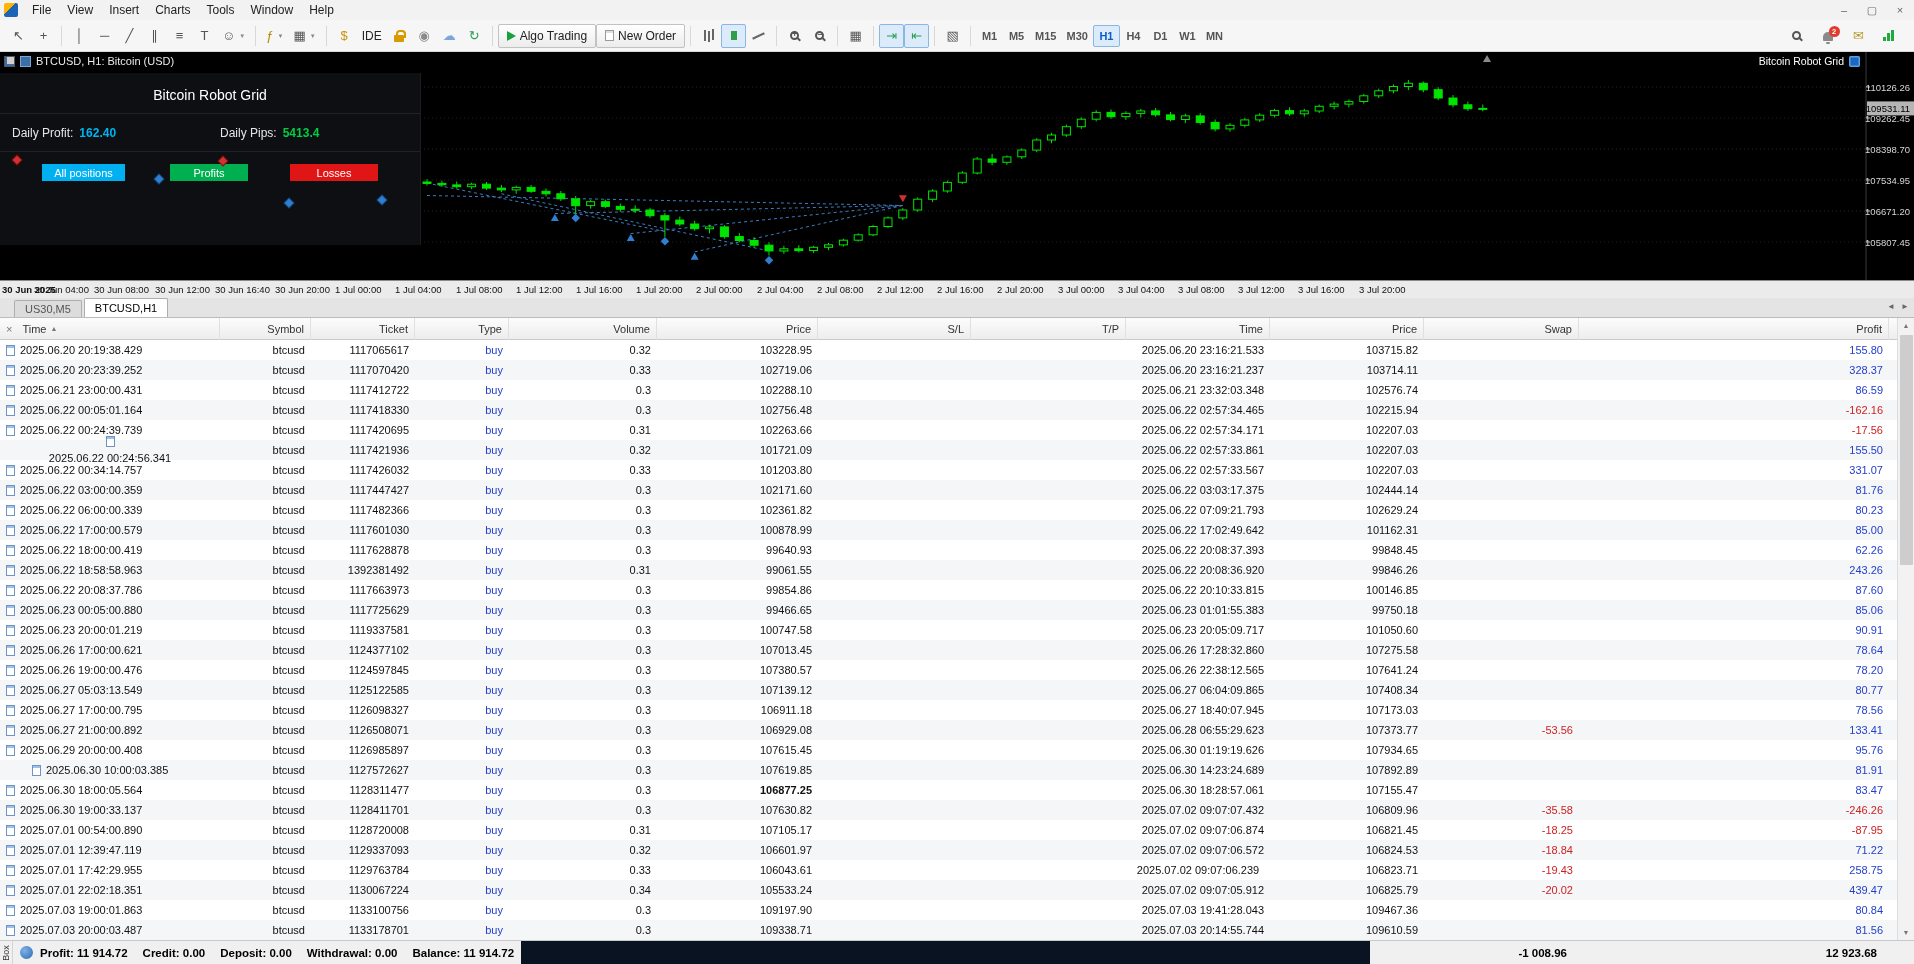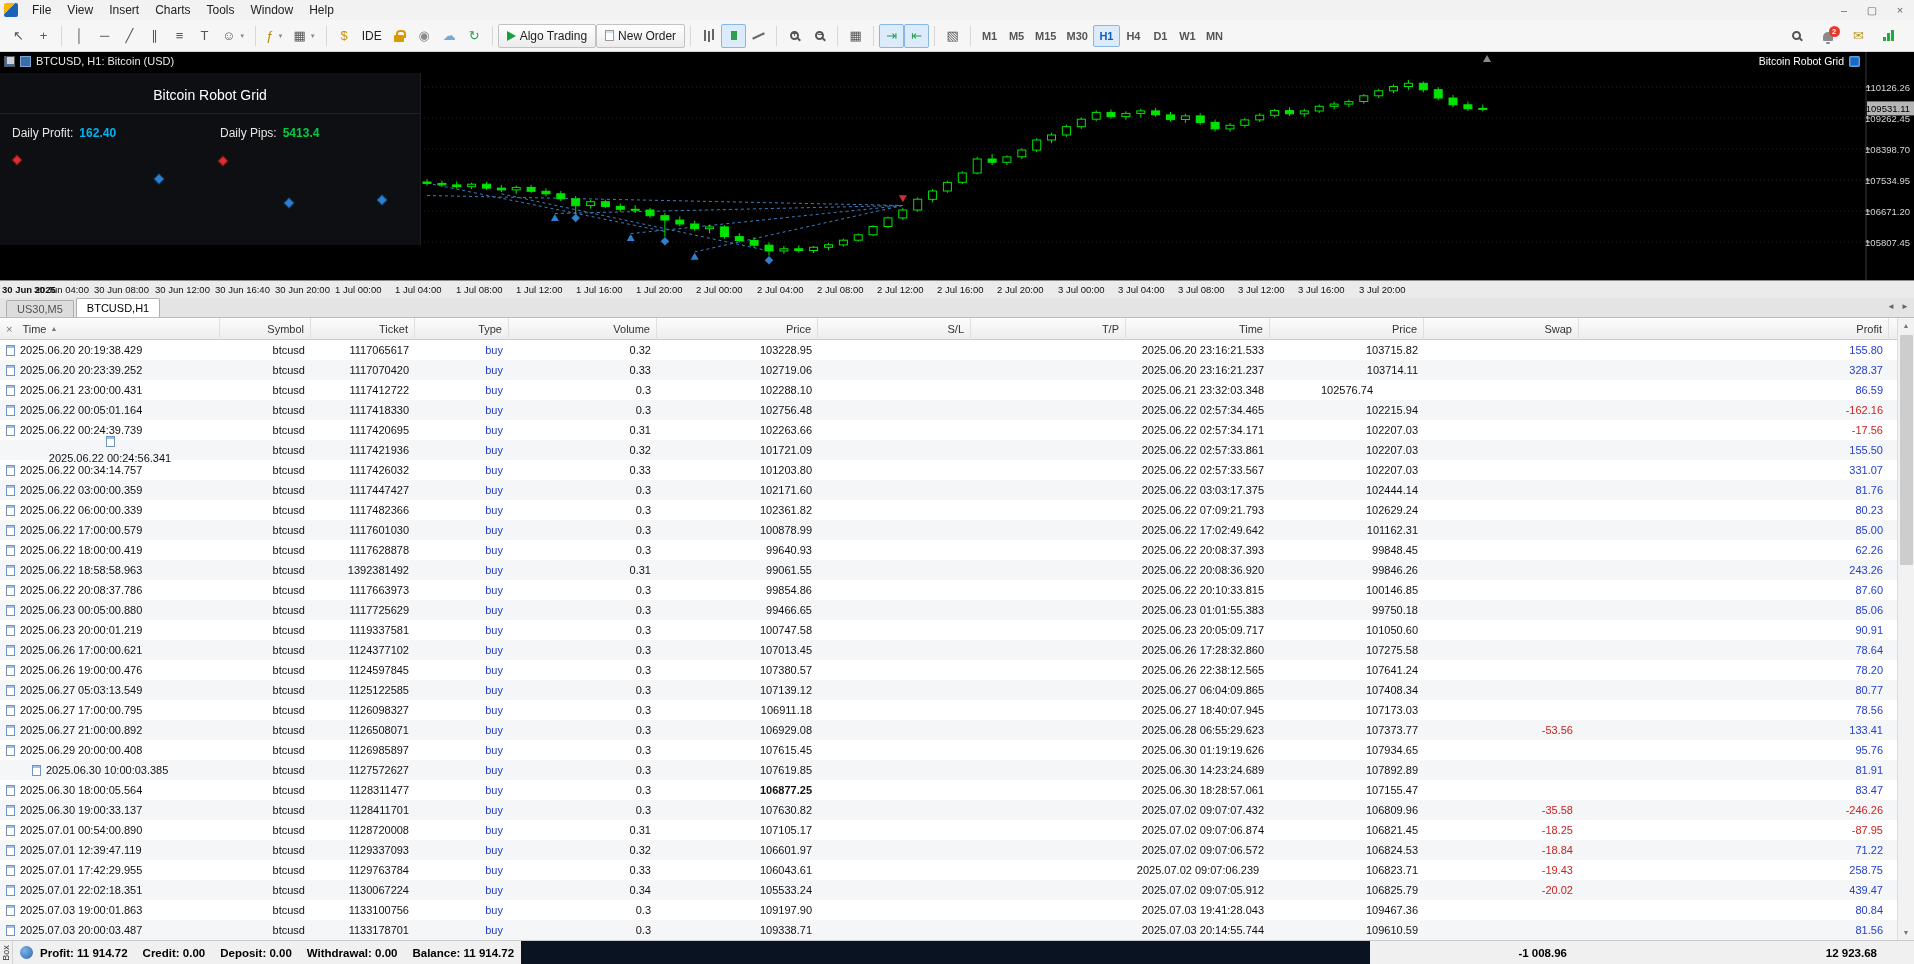--- a/index.html
+++ b/index.html
@@ -69,21 +69,21 @@
   .ep-btns{height:42px;display:flex;align-items:center;border-top:1px solid #1f2328;}
   .ep-btn{height:17px;font-size:11px;color:#fff;display:flex;align-items:center;justify-content:center;flex:none;}
   .dm{position:absolute;width:6px;height:6px;transform:rotate(45deg);z-index:4;}
   .dm.red{background:#d62f2f;box-shadow:0 0 0 1px #7a1212;}
   .dm.blue{background:#2f7fd0;box-shadow:0 0 0 1px #134c85;}
   .time-axis{position:absolute;left:0;bottom:0;width:1914px;height:18px;background:#ebebeb;
     border-top:1px solid #8a8a8a;font-size:9.5px;color:#111;}
   .ta{position:absolute;top:3px;white-space:nowrap;}
   .ta.bold{font-weight:bold;}
   
-  .tabs{height:20px;background:#e4e4e4;display:flex;align-items:flex-end;padding-left:6px;
+  .tabs{height:20px;background:#e4e4e4;display:flex;align-items:flex-end;padding-left:14px;
     position:relative;border-bottom:1px solid #bcbcbc;}
   .tab{font-size:11px;height:17px;line-height:16px;padding:0 10px;background:#dcdcdc;
     border:1px solid #aeaeae;border-bottom:none;margin-right:2px;color:#555;border-radius:2px 2px 0 0;}
   .tab.active{background:#ffffff;color:#000;height:19px;line-height:18px;}
   .tab-arrows{position:absolute;right:3px;top:4px;font-size:8px;color:#666;letter-spacing:2px;}
   
   .toolbox{position:relative;height:622px;background:#fff;}
   .thead{display:flex;height:22px;background:linear-gradient(#fcfcfc,#ededed);
     border-bottom:1px solid #c9c9c9;font-size:11px;color:#333;align-items:center;}
   .hc{padding:0 6px;height:22px;display:flex;align-items:center;border-right:1px solid #e0e0e0;flex:none;}
@@ -460,20 +460,25 @@
     <div class="ea-panel">
       <div class="ep-title">Bitcoin Robot Grid</div>
       <div class="ep-row">
         <span class="ep-pair">
           <span>Daily Profit:</span><span class="ep-val" style="color: rgb(0, 179, 240);">162.40</span>
         </span>
         <span class="ep-pair second">
           <span>Daily Pips:</span><span class="ep-val" style="color: rgb(0, 204, 68);">5413.4</span>
         </span>
       </div>
+      <div class="ep-btns" id="ep-btns">
+          <span class="ep-btn" style="background:#00b0f0;margin-left:42px;width:83px">All positions</span>
+          <span class="ep-btn" style="background:#00b050;margin-left:45px;width:78px">Profits</span>
+          <span class="ep-btn" style="background:#e01515;margin-left:42px;width:88px">Losses</span>
+        </div>
       <span class="dm red" style="left:14px;top:84px"></span>
       <span class="dm red" style="left:220px;top:85px"></span>
       <span class="dm blue" style="left:156px;top:103px"></span>
       <span class="dm blue" style="left:286px;top:127px"></span>
       <span class="dm blue" style="left:379px;top:124px"></span>
     </div>
 
     <div class="time-axis" id="time-axis">
         <span class="ta bold" style="left:2px">30 Jun 2025</span>
         <span class="ta" style="left:34px">30 Jun 04:00</span>
@@ -568,21 +573,21 @@
             <span>2025.06.21 23:00:00.431</span>
           </div>
           <div class="tc r" style="width:91px;">btcusd</div>
           <div class="tc r" style="width:104px;">1117412722</div>
           <div class="tc r" style="width:94px;color:#2440cc">buy</div>
           <div class="tc r" style="width:148px;">0.3</div>
           <div class="tc r" style="width:161px;">102288.10</div>
           <div class="tc r" style="width:153px;"></div>
           <div class="tc r" style="width:155px;"></div>
           <div class="tc r" style="width:144px;">2025.06.21 23:32:03.348</div>
-          <div class="tc r" style="width:154px;text-align:center;">102576.74</div>
+          <div class="tc r" style="width:154px;">102576.74</div>
           <div class="tc r" style="width:155px;"></div>
           <div class="tc r" style="width:310px;color:#2440cc">86.59</div>
         </div>
         <div class="trow odd">
           <div class="tc l" style="width:220px;">
             <span class="ric"></span>
             <span>2025.06.22 00:05:01.164</span>
           </div>
           <div class="tc r" style="width:91px;">btcusd</div>
           <div class="tc r" style="width:104px;">1117418330</div>

